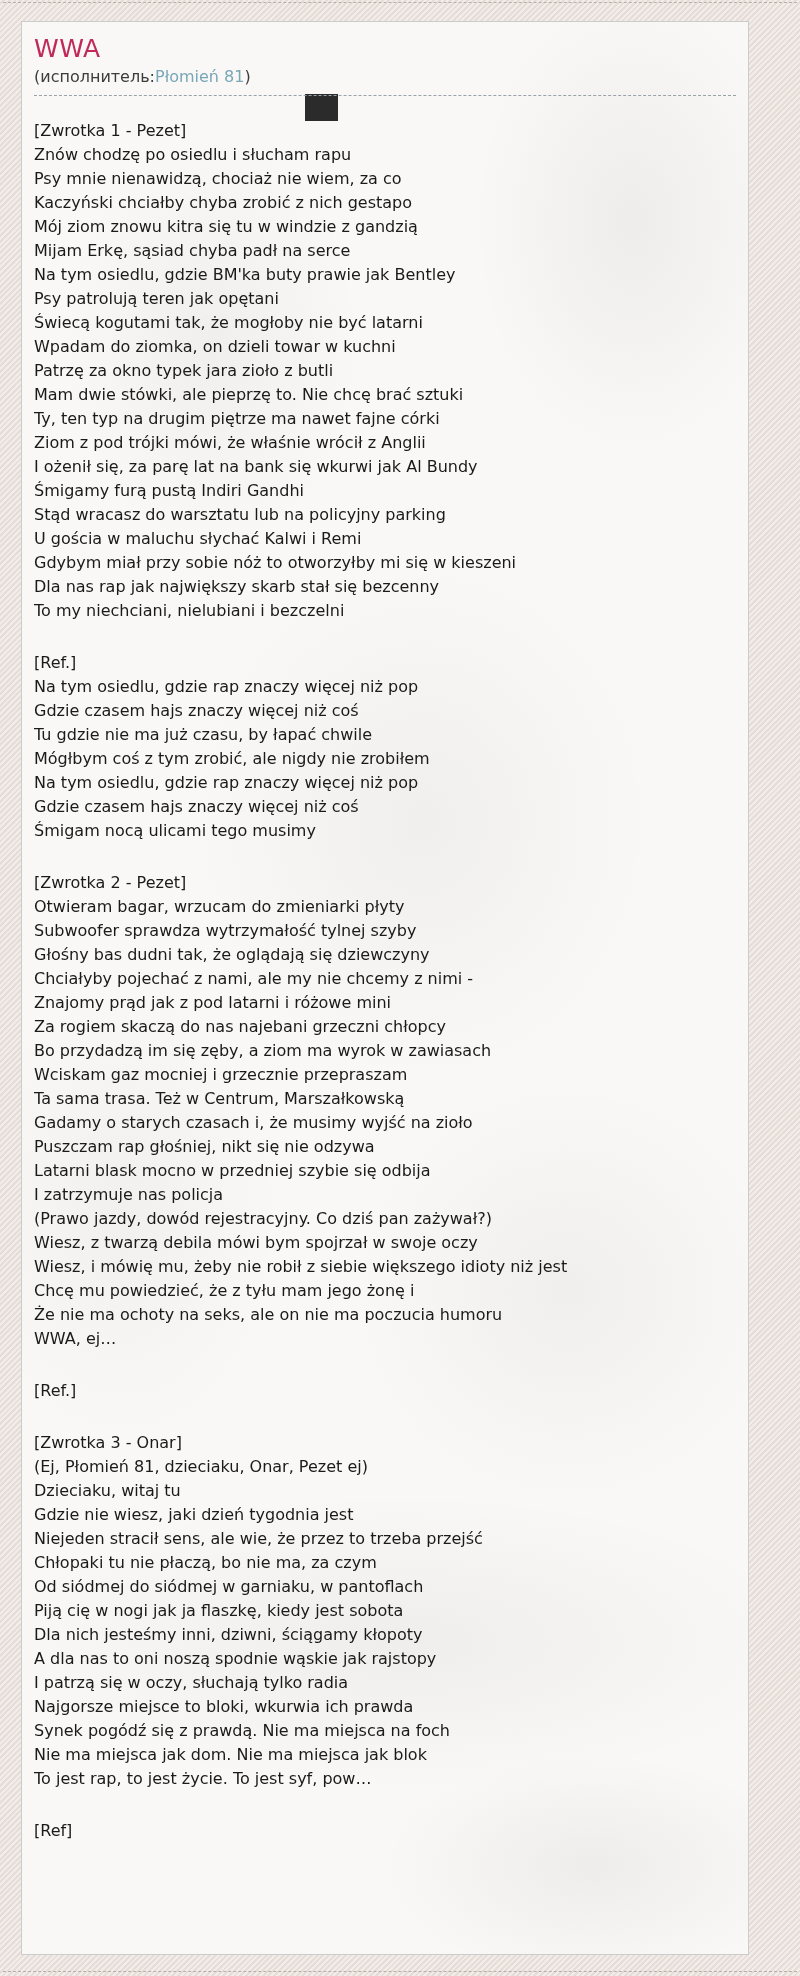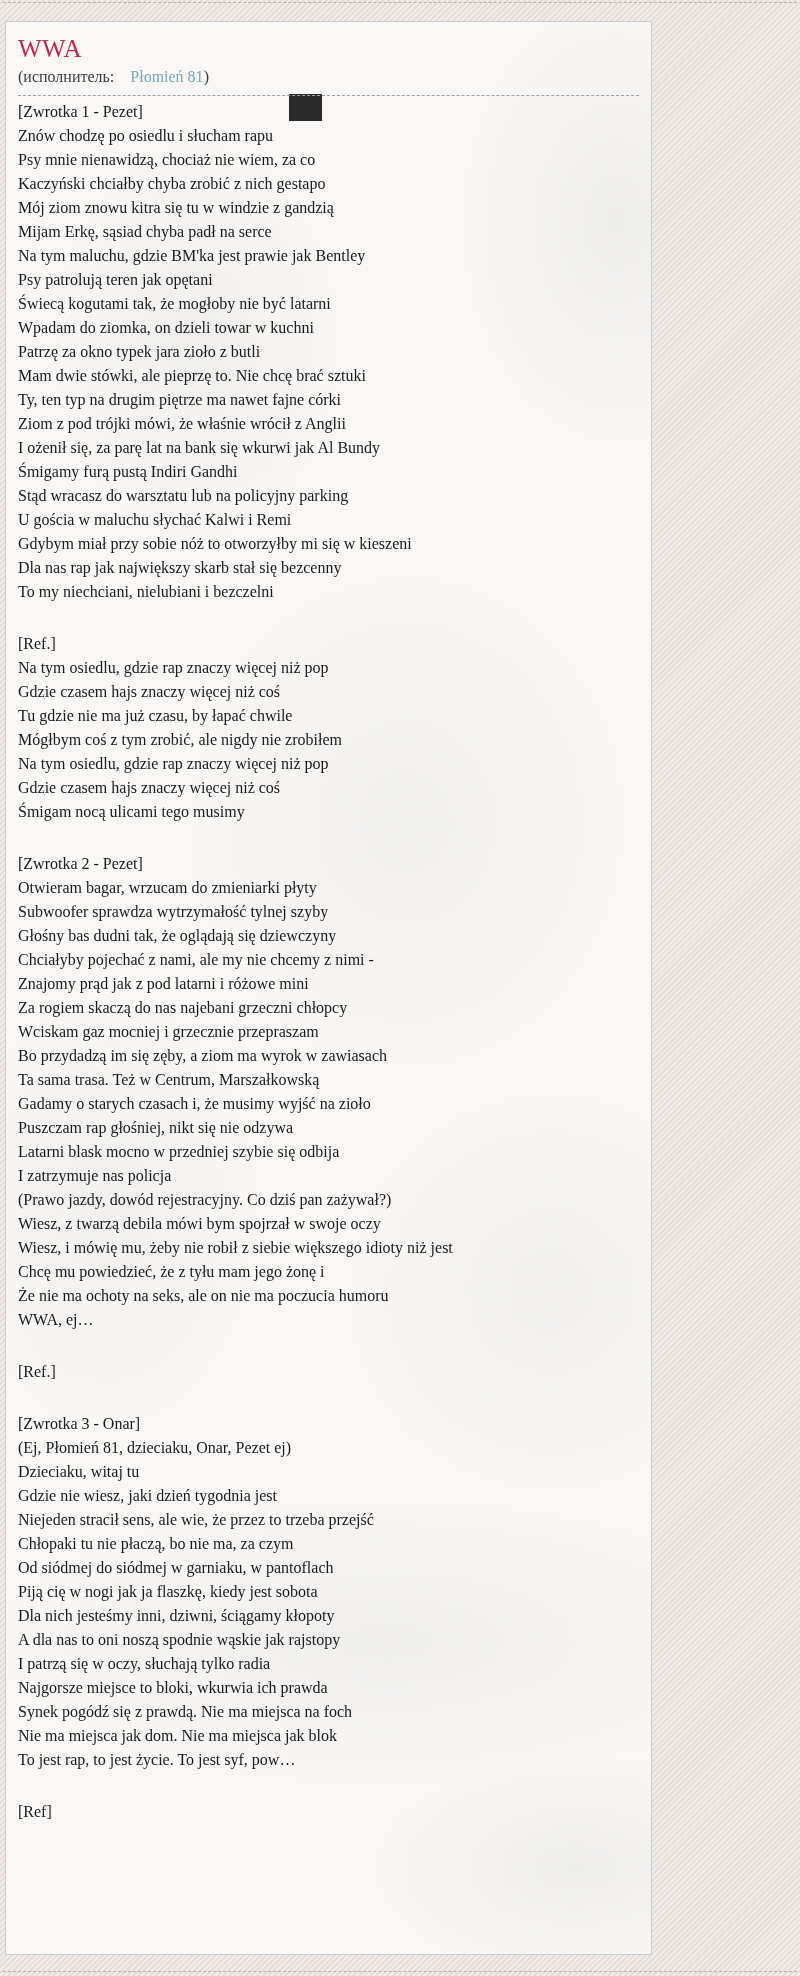--- a/index.html
+++ b/index.html
@@ -31,28 +31,27 @@
     left: 3px;
     right: 3px;
     height: 0;
     border-top: 1px dashed var(--outer-dash-color);
   }
   .dashed-line.top { top: 2px; }
   .dashed-line.bottom { top: 1971px; }
 
   .card {
     position: absolute;
-    left: 5px;
+    left: 21px;
     top: 21px;
-    width: 647px;
+    width: 728px;
     height: 1934px;
     background: var(--card-background);
     border: 1px solid var(--card-border);
     overflow: hidden;
-    font-family: Liberation Serif, serif;
   }
   
   .collage { position: absolute; inset: 0; z-index: 0; }
   .ph { position: absolute; }
   .ph.dark-bar { left: 283px; top: 72px; width: 33px; height: 27px; background: #191919; opacity: .92; }
   .ph.blob { background: radial-gradient(ellipse at center, rgba(40,40,40,0.055), rgba(40,40,40,0) 70%); }
   .ph.b1 { left: 450px; top: -30px;  width: 320px; height: 460px; }
   .ph.b2 { left: 40px;  top: 110px;  width: 300px; height: 420px; opacity:.8; }
   .ph.b3 { left: 170px; top: 540px;  width: 460px; height: 520px; opacity:.8; }
   .ph.b4 { left: -60px; top: 960px;  width: 320px; height: 460px; opacity:.7; }
@@ -73,25 +72,25 @@
   .artist {
     font-size: 16px;
     line-height: 20px;
     color: var(--artist-label-color, #3c3c3c);
     padding-bottom: 8px;
     border-bottom: 1px dashed var(--separator-color, #9aa2a8);
   }
   .artist a {
     color: var(--artist-link-color, #79a7b6);
     text-decoration: none;
-    margin-left: 16px;
+    margin-left: 0;
     cursor: pointer;
   }
   .lyrics {
-    margin-top: 4px;
+    margin-top: 23px;
     font-size: 16px;
     line-height: 24px;
     color: var(--body-text-color, #1a1a1a);
   }
   .stanza { margin: 0 0 28px 0; }
   .stanza:last-child { margin-bottom: 0; }
   .line { white-space: nowrap; }
 </style>
 </head>
 <body>
@@ -118,21 +117,21 @@
     </div>
 
     <div class="lyrics">
         <div class="stanza">
           <div class="line">[Zwrotka 1 - Pezet]</div>
           <div class="line">Znów chodzę po osiedlu i słucham rapu</div>
           <div class="line">Psy mnie nienawidzą, chociaż nie wiem, za co</div>
           <div class="line">Kaczyński chciałby chyba zrobić z nich gestapo</div>
           <div class="line">Mój ziom znowu kitra się tu w windzie z gandzią</div>
           <div class="line">Mijam Erkę, sąsiad chyba padł na serce</div>
-          <div class="line">Na tym maluchu, gdzie BM'ka jest prawie jak Bentley</div>
+          <div class="line">Na tym osiedlu, gdzie BM'ka buty prawie jak Bentley</div>
           <div class="line">Psy patrolują teren jak opętani</div>
           <div class="line">Świecą kogutami tak, że mogłoby nie być latarni</div>
           <div class="line">Wpadam do ziomka, on dzieli towar w kuchni</div>
           <div class="line">Patrzę za okno typek jara zioło z butli</div>
           <div class="line">Mam dwie stówki, ale pieprzę to. Nie chcę brać sztuki</div>
           <div class="line">Ty, ten typ na drugim piętrze ma nawet fajne córki</div>
           <div class="line">Ziom z pod trójki mówi, że właśnie wrócił z Anglii</div>
           <div class="line">I ożenił się, za parę lat na bank się wkurwi jak Al Bundy</div>
           <div class="line">Śmigamy furą pustą Indiri Gandhi</div>
           <div class="line">Stąd wracasz do warsztatu lub na policyjny parking</div>
@@ -152,22 +151,22 @@
           <div class="line">Śmigam nocą ulicami tego musimy</div>
         </div>
         <div class="stanza">
           <div class="line">[Zwrotka 2 - Pezet]</div>
           <div class="line">Otwieram bagar, wrzucam do zmieniarki płyty</div>
           <div class="line">Subwoofer sprawdza wytrzymałość tylnej szyby</div>
           <div class="line">Głośny bas dudni tak, że oglądają się dziewczyny</div>
           <div class="line">Chciałyby pojechać z nami, ale my nie chcemy z nimi -</div>
           <div class="line">Znajomy prąd jak z pod latarni i różowe mini</div>
           <div class="line">Za rogiem skaczą do nas najebani grzeczni chłopcy</div>
+          <div class="line">Bo przydadzą im się zęby, a ziom ma wyrok w zawiasach</div>
           <div class="line">Wciskam gaz mocniej i grzecznie przepraszam</div>
-          <div class="line">Bo przydadzą im się zęby, a ziom ma wyrok w zawiasach</div>
           <div class="line">Ta sama trasa. Też w Centrum, Marszałkowską</div>
           <div class="line">Gadamy o starych czasach i, że musimy wyjść na zioło</div>
           <div class="line">Puszczam rap głośniej, nikt się nie odzywa</div>
           <div class="line">Latarni blask mocno w przedniej szybie się odbija</div>
           <div class="line">I zatrzymuje nas policja</div>
           <div class="line">(Prawo jazdy, dowód rejestracyjny. Co dziś pan zażywał?)</div>
           <div class="line">Wiesz, z twarzą debila mówi bym spojrzał w swoje oczy</div>
           <div class="line">Wiesz, i mówię mu, żeby nie robił z siebie większego idioty niż jest</div>
           <div class="line">Chcę mu powiedzieć, że z tyłu mam jego żonę i</div>
           <div class="line">Że nie ma ochoty na seks, ale on nie ma poczucia humoru</div>

